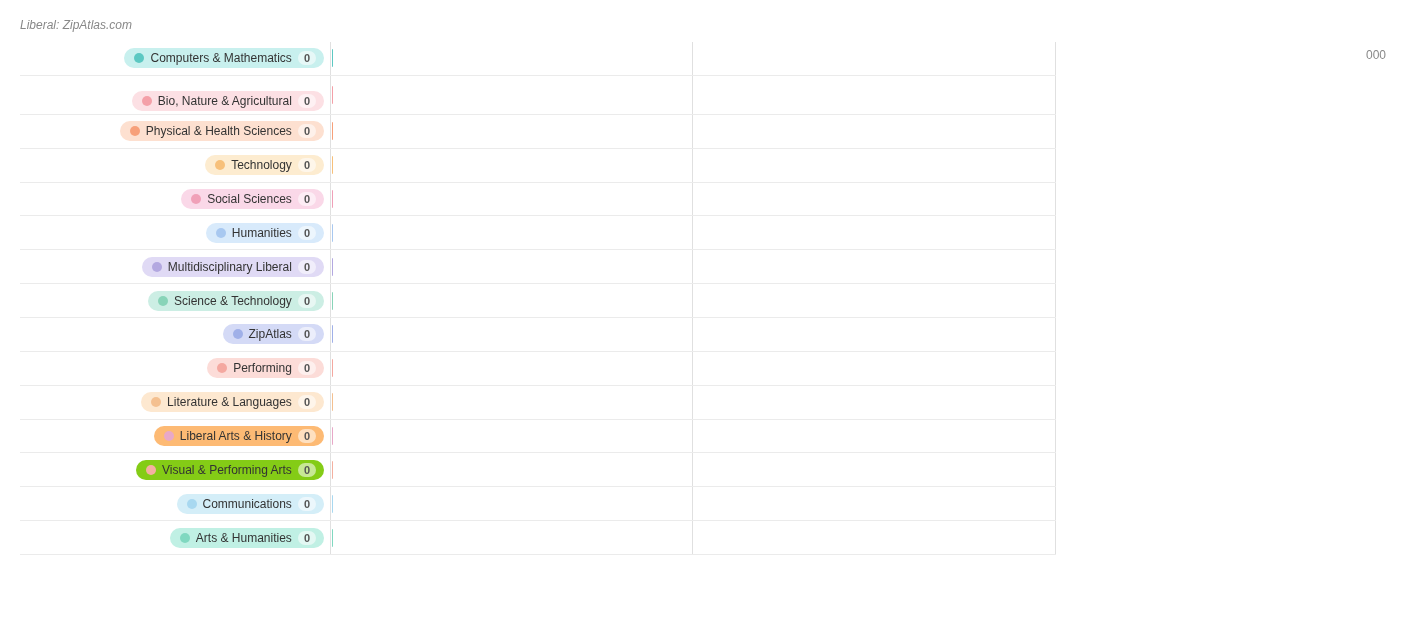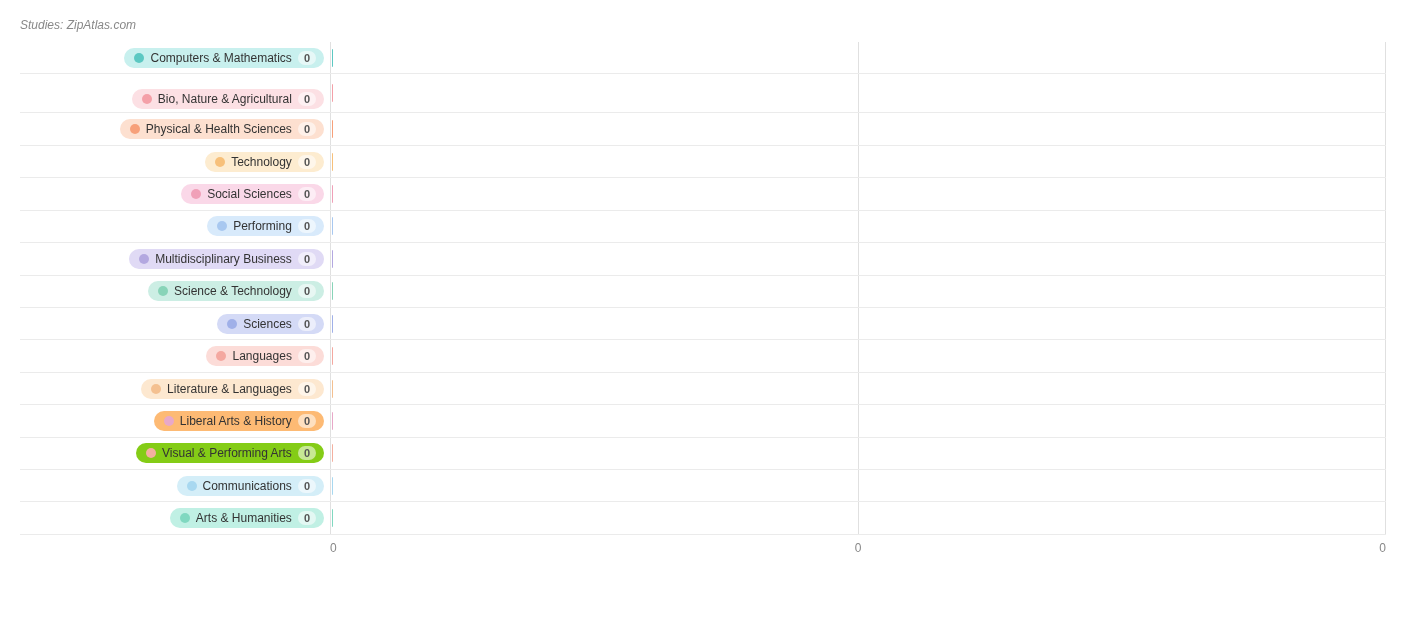--- a/index.html
+++ b/index.html
@@ -30,21 +30,21 @@
       letter-spacing: 0.3px;
       text-transform: uppercase;
     }
     .chart-source {
       font-size: 12px;
       color: #888;
       font-style: italic;
     }
     .chart-body {
       display: flex;
-      flex-direction: column;
+      flex-direction: row;
       height: calc(100% - 50px);
       position: relative;
     }
     .bars-area {
       flex: 1;
       position: relative;
       display: flex;
       flex-direction: column;
     }
     
@@ -160,21 +160,21 @@
       height: 10px;
       border-radius: 50%;
       flex-shrink: 0;
     }
   </style>
 </head>
 <body>
 
 <div class="chart-container">
   <div class="chart-header">
-    <span class="chart-source">Studies: ZipAtlas.com</span>
+    <span class="chart-source">Liberal: ZipAtlas.com</span>
   </div>
 
   <div class="chart-body">
     <div class="bars-area" id="bars-area">
       <div class="grid-lines">
         <div class="grid-line"></div>
         <div class="grid-line"></div>
         <div class="grid-line"></div>
       </div>
 
@@ -235,33 +235,33 @@
         </span>
       </div>
       <div class="bar-chart-area">
         <div class="bar-fill color-rose" style="width: 1px;"></div>
       </div>
     </div>
         <div class="bar-row">
       <div class="bar-label-area">
         <span class="bar-pill pill-blue">
           <span class="dot color-blue"></span>
-          <span>Performing</span>
+          <span>Humanities</span>
           <span class="bar-value-badge">0</span>
         </span>
       </div>
       <div class="bar-chart-area">
         <div class="bar-fill color-blue" style="width: 1px;"></div>
       </div>
     </div>
         <div class="bar-row">
       <div class="bar-label-area">
         <span class="bar-pill pill-lavender">
           <span class="dot color-lavender"></span>
-          <span>Multidisciplinary Business</span>
+          <span>Multidisciplinary Liberal</span>
           <span class="bar-value-badge">0</span>
         </span>
       </div>
       <div class="bar-chart-area">
         <div class="bar-fill color-lavender" style="width: 1px;"></div>
       </div>
     </div>
         <div class="bar-row">
       <div class="bar-label-area">
         <span class="bar-pill pill-green">
@@ -271,33 +271,33 @@
         </span>
       </div>
       <div class="bar-chart-area">
         <div class="bar-fill color-green" style="width: 1px;"></div>
       </div>
     </div>
         <div class="bar-row">
       <div class="bar-label-area">
         <span class="bar-pill pill-indigo">
           <span class="dot color-indigo"></span>
-          <span>Sciences</span>
+          <span>ZipAtlas</span>
           <span class="bar-value-badge">0</span>
         </span>
       </div>
       <div class="bar-chart-area">
         <div class="bar-fill color-indigo" style="width: 1px;"></div>
       </div>
     </div>
         <div class="bar-row">
       <div class="bar-label-area">
         <span class="bar-pill pill-red">
           <span class="dot color-red"></span>
-          <span>Languages</span>
+          <span>Performing</span>
           <span class="bar-value-badge">0</span>
         </span>
       </div>
       <div class="bar-chart-area">
         <div class="bar-fill color-red" style="width: 1px;"></div>
       </div>
     </div>
         <div class="bar-row">
       <div class="bar-label-area">
         <span class="bar-pill pill-orange">

